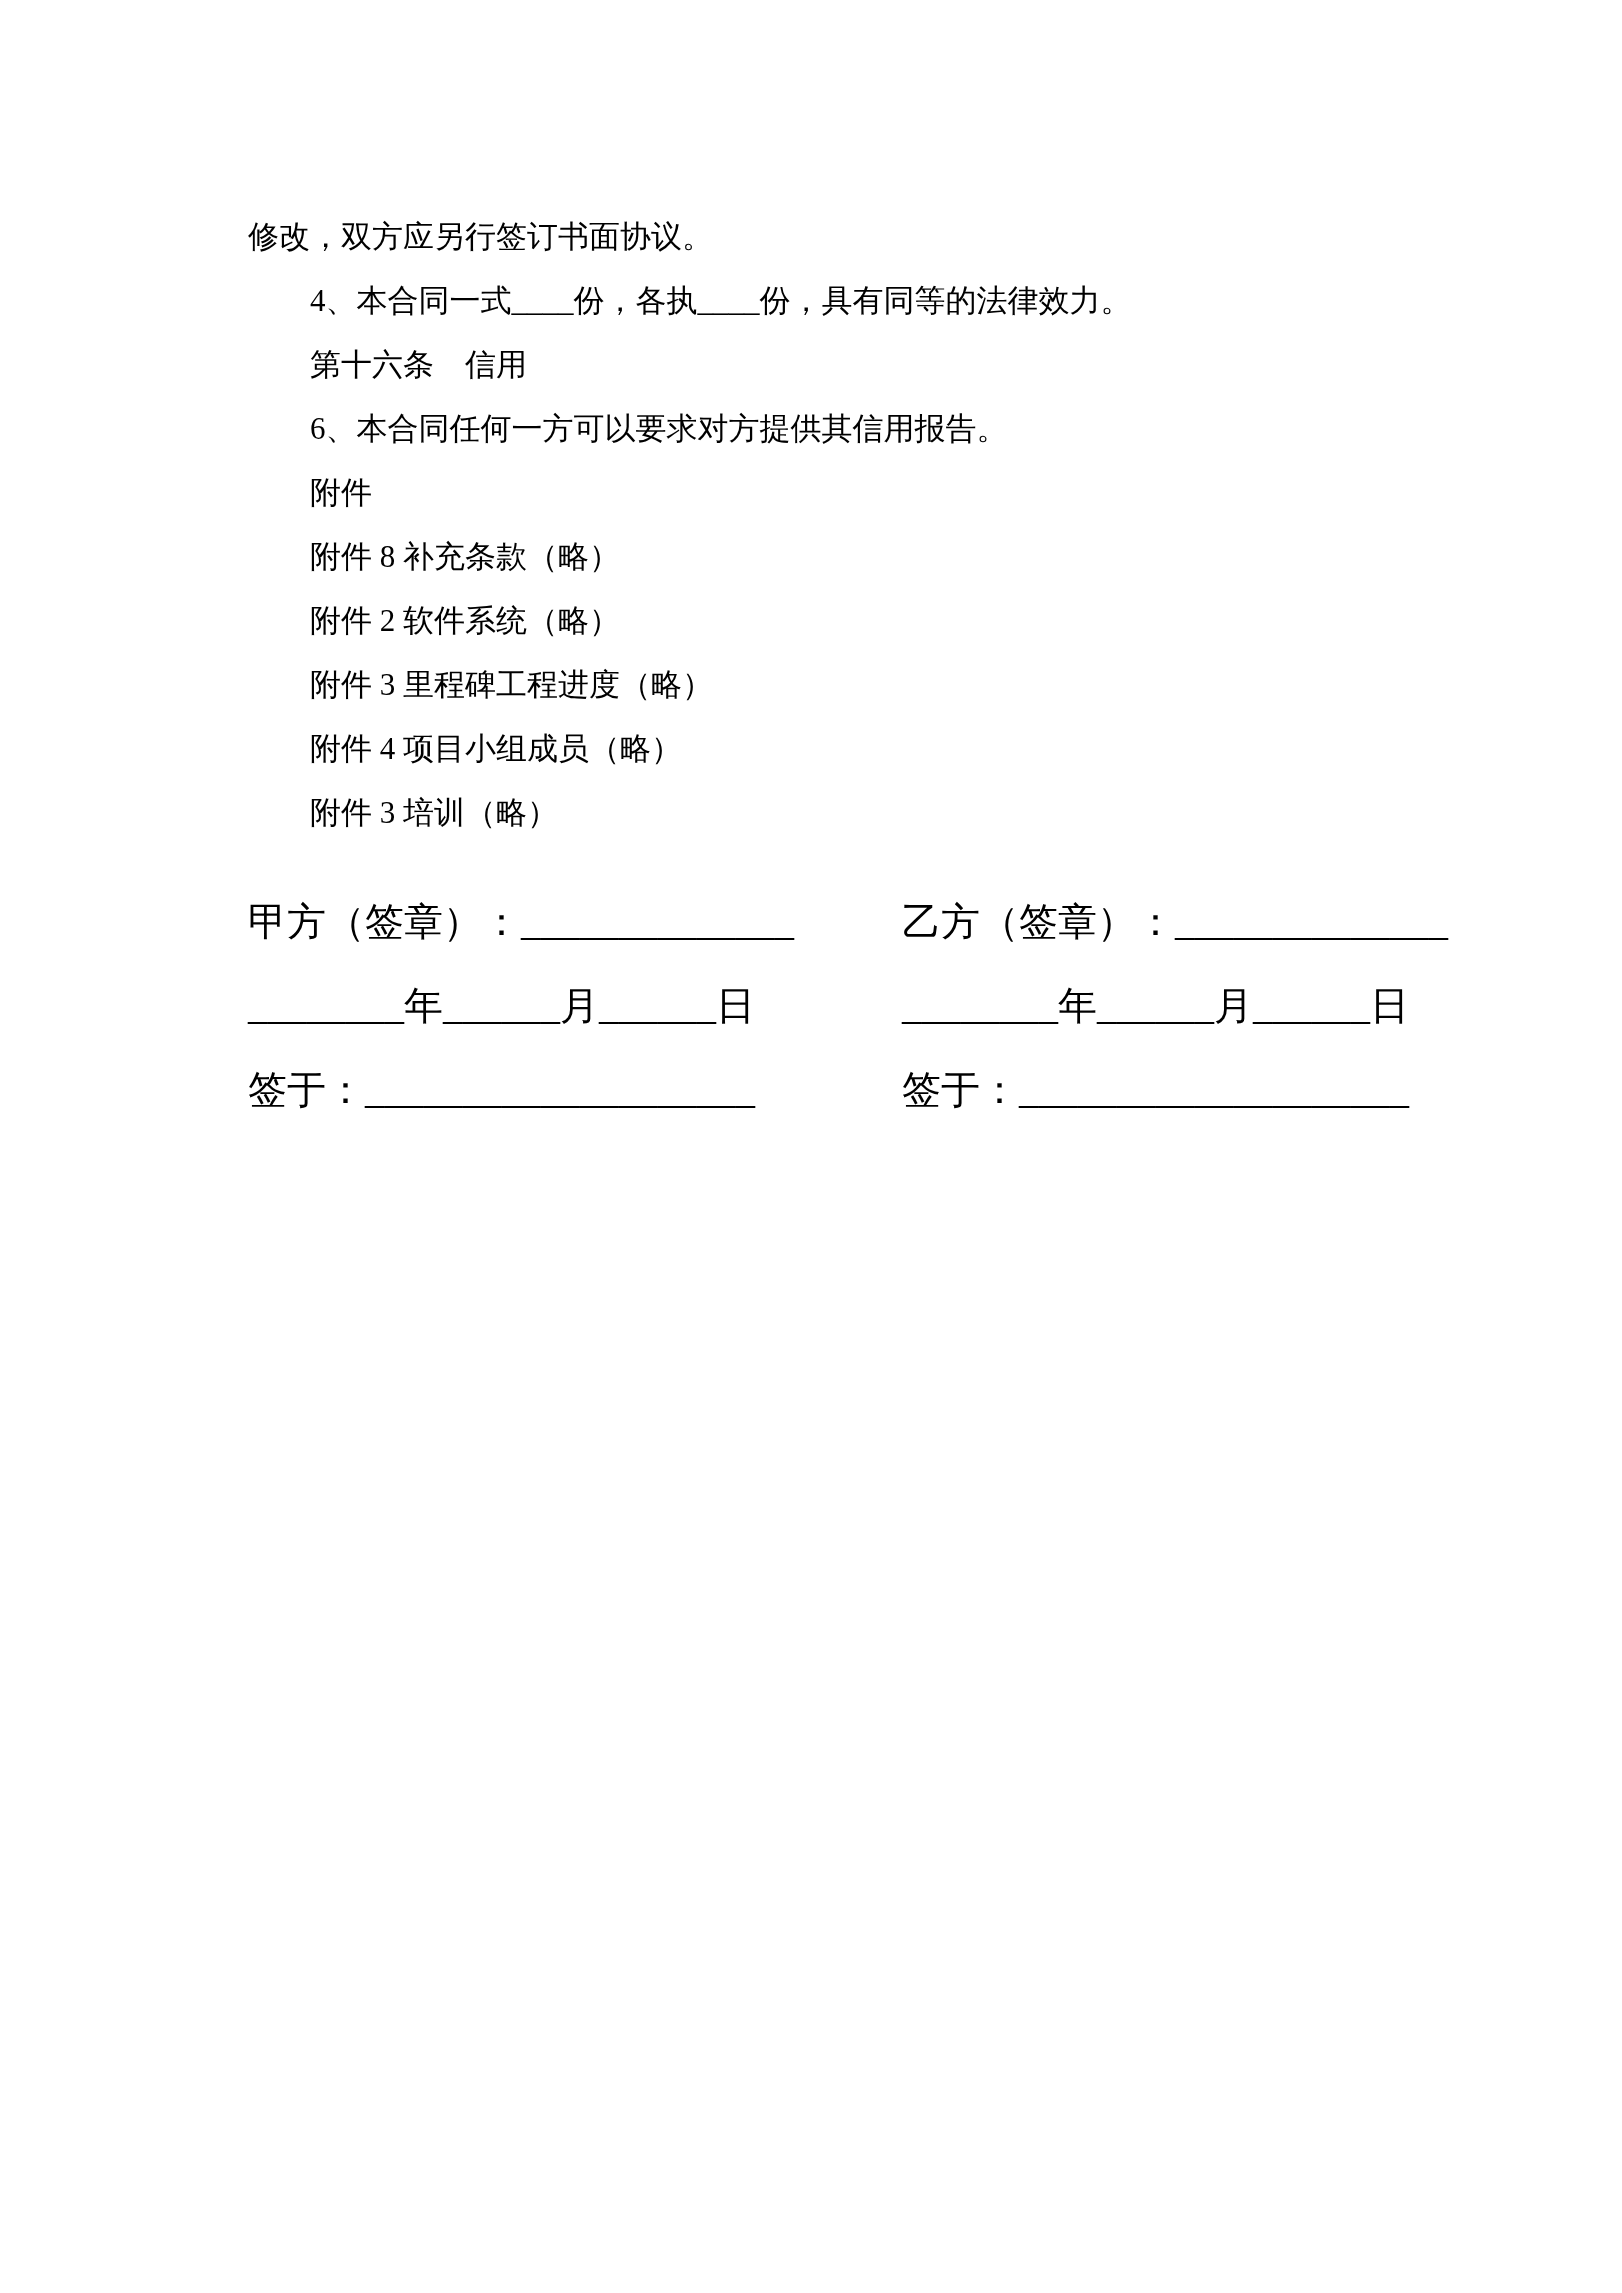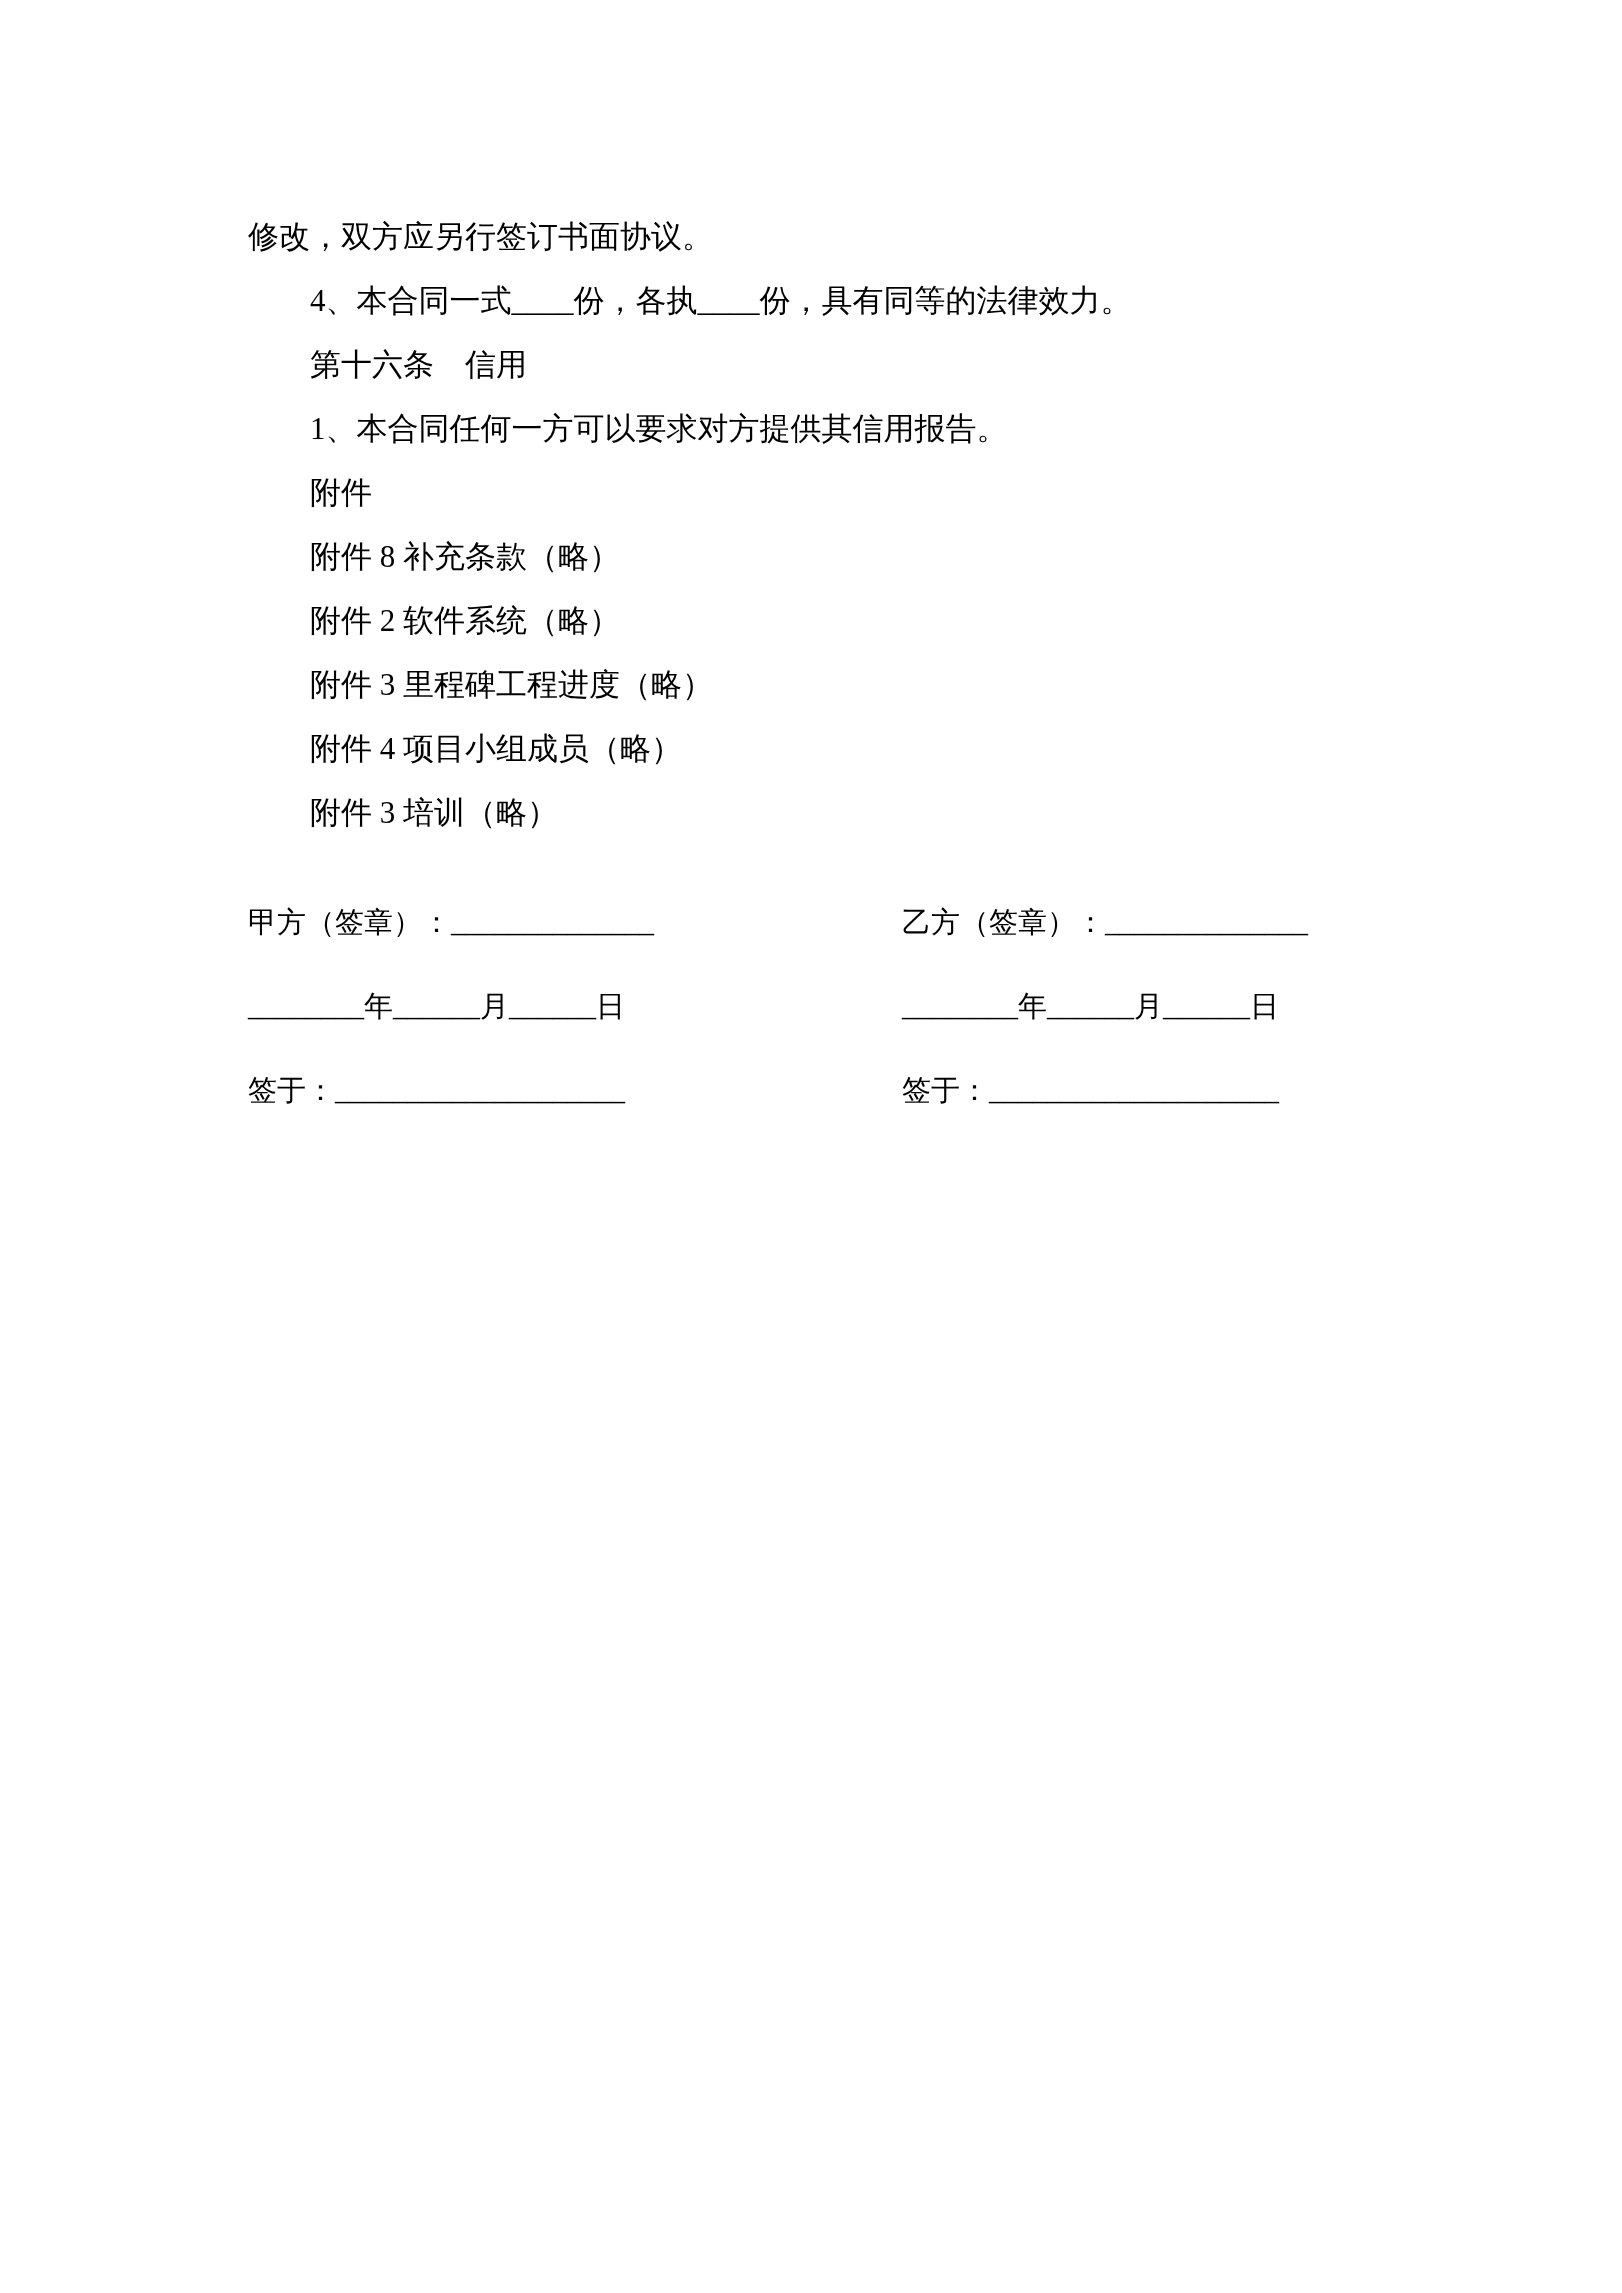--- a/index.html
+++ b/index.html
@@ -45,21 +45,21 @@
       flex: 0 0 642px;
       width: 642px;
     }
     .sig-col-b {
       flex: 1 1 auto;
       margin-left: 12px;
     }
     .sig-line {
       margin: 0;
       margin-top: 20px;
-      font-size: 29px;
+      font-size: 39px;
       line-height: 64px;
       white-space: nowrap;
     }
     .sig-line:first-child {
       margin-top: 0;
     }
     .blank {
       letter-spacing: 0;
     }
   </style>
@@ -67,21 +67,21 @@
 <body>
 
 <div class="page">
 
   <p class="line">修改，双方应另行签订书面协议。</p>
 
   <p class="line indent">4、本合同一式____份，各执____份，具有同等的法律效力。</p>
 
   <p class="line indent heading">第十六条　信用</p>
 
-  <p class="line indent">1、本合同任何一方可以要求对方提供其信用报告。</p>
+  <p class="line indent">6、本合同任何一方可以要求对方提供其信用报告。</p>
 
 
   <p class="line indent heading">附件</p>
 
   <p class="line indent">附件 8 补充条款（略）</p>
   <p class="line indent">附件 2 软件系统（略）</p>
   <p class="line indent">附件 3 里程碑工程进度（略）</p>
   <p class="line indent">附件 4 项目小组成员（略）</p>
   <p class="line indent">附件 3 培训（略）</p>
 

